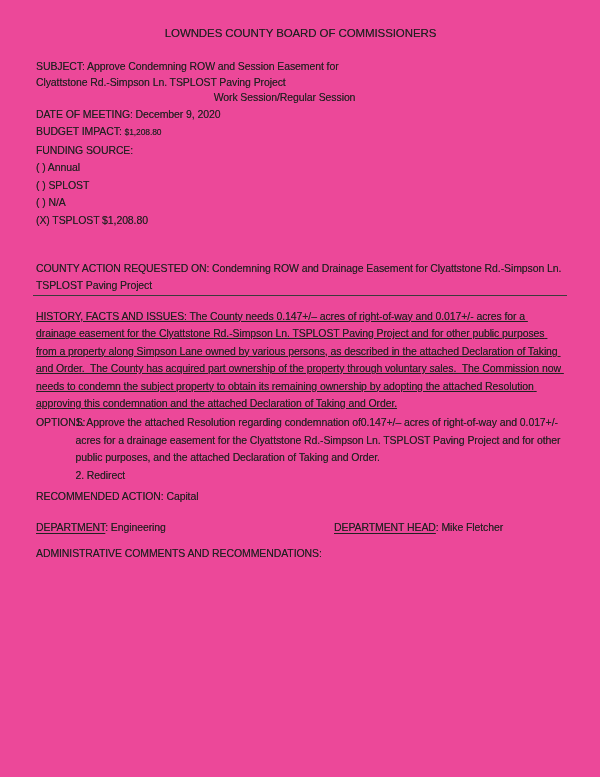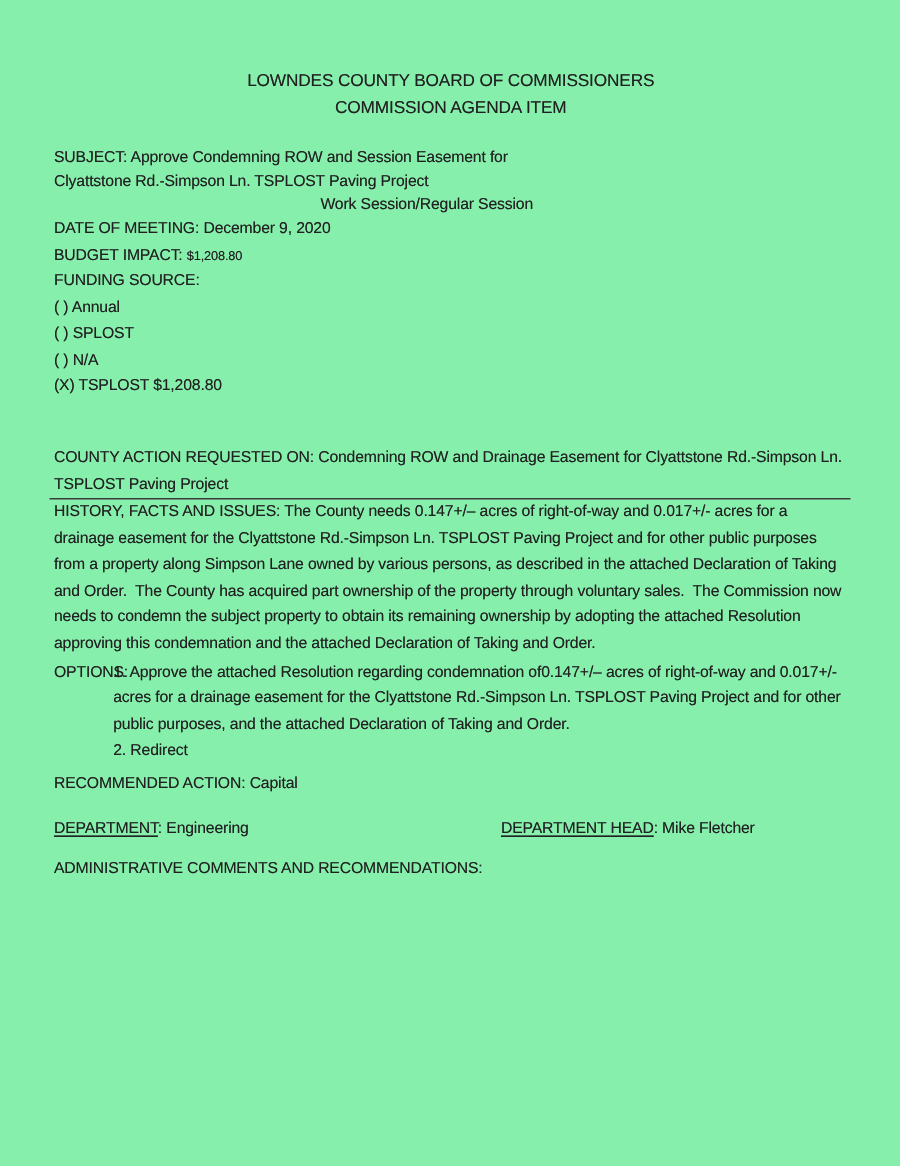--- a/index.html
+++ b/index.html
@@ -1,56 +1,55 @@
 <!DOCTYPE html>
 <html><head>
 <meta charset="utf-8">
 <style>
   html,body { margin:0; padding:0; background:#ffffff; }
   .page {
     position:relative;
     width:600px; height:777px;
     box-sizing:border-box;
-    background:#86efac;
-    padding:46px 35px 0 36px;
+    background:#ec4899;
+    padding:25px 35px 0 36px;
     font-family:"Liberation Sans","DejaVu Sans",sans-serif;
     font-size:10.5px;
     line-height:17.5px;
     letter-spacing:-0.1px;
     color:#212121;
     text-shadow:0 0 0.4px rgba(30,30,30,0.55);
     overflow:hidden;
   }
   .title-block { text-align:center; font-size:11.5px; }
   .subject-block { margin-top:15.5px; line-height:16px; }
   .session-line { line-height:15.5px; text-align:center; margin-right:32px; }
   .date-line { line-height:17.5px; }
   .budget-line { margin-top:0; }
   .budget-amount { font-size:8.5px; }
   .funding-option { }
   .county-action { margin-top:30.5px; }
   .rule { border:none; border-top:1px solid #3c3c3c; margin:0 -2px 0 -3px; height:0; }
-  .history-par { margin-top:0; white-space:pre-wrap; }
+  .history-par { margin-top:12px; white-space:pre-wrap;text-decoration:underline; }
   .options-row { display:flex; margin-top:1.5px; }
   .options-label { width:39.5px; flex:none; }
   .options-body { width:489px; }
   .recommended-line { margin-top:4px; }
   .dept-row { display:flex; margin-top:13px; }
   .dept-left { width:298px; flex:none; }
   .admin-line { margin-top:9px; }
   u { text-decoration:underline; text-underline-offset:2px; }
 </style>
 </head>
 <body>
 
 <div class="page">
 
   <div class="title-block">
     <div>LOWNDES COUNTY BOARD OF COMMISSIONERS</div>
-    <div>COMMISSION AGENDA ITEM</div>
   </div>
 
   <div class="subject-block">
     <div>SUBJECT: Approve Condemning ROW and Session Easement for</div>
     <div>Clyattstone Rd.-Simpson Ln. TSPLOST Paving Project</div>
   </div>
 
   <div class="session-line">Work Session/Regular Session</div>
 
   <div class="date-line">DATE OF MEETING: December 9, 2020</div>

